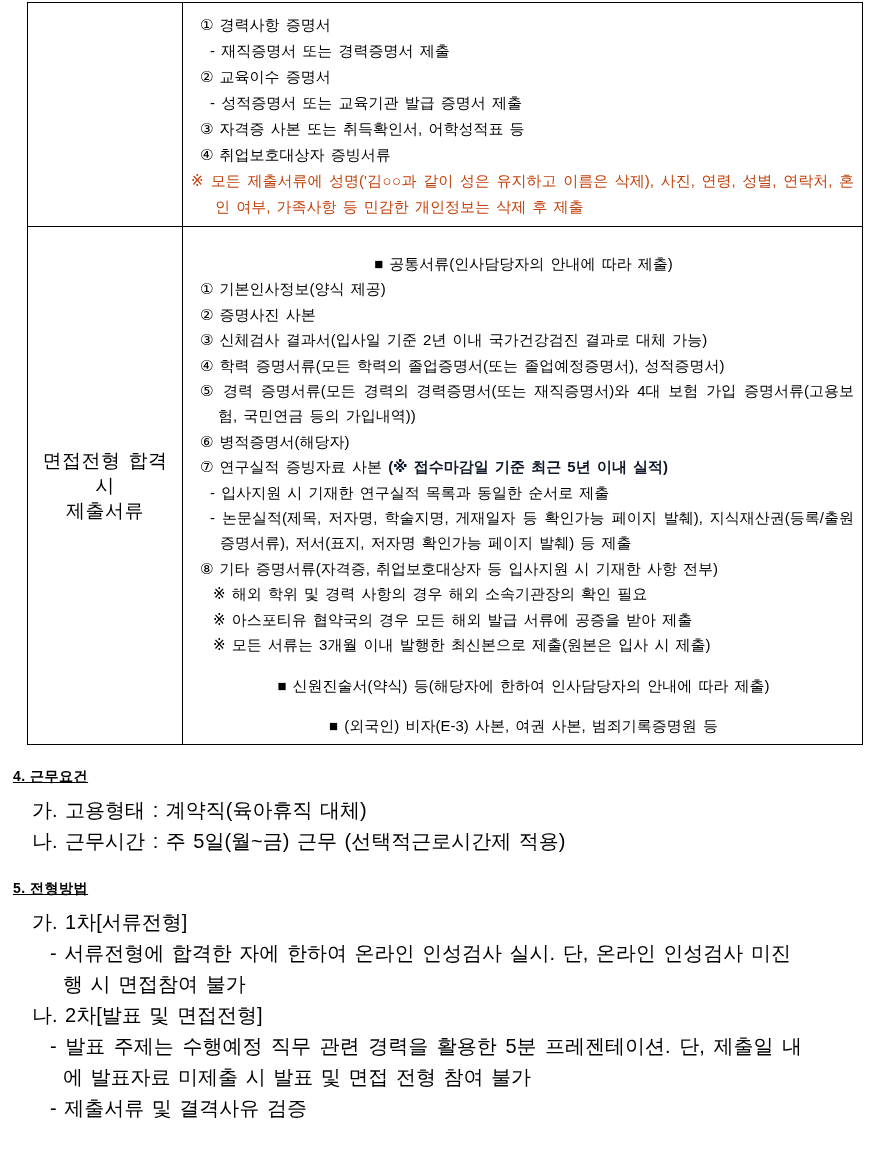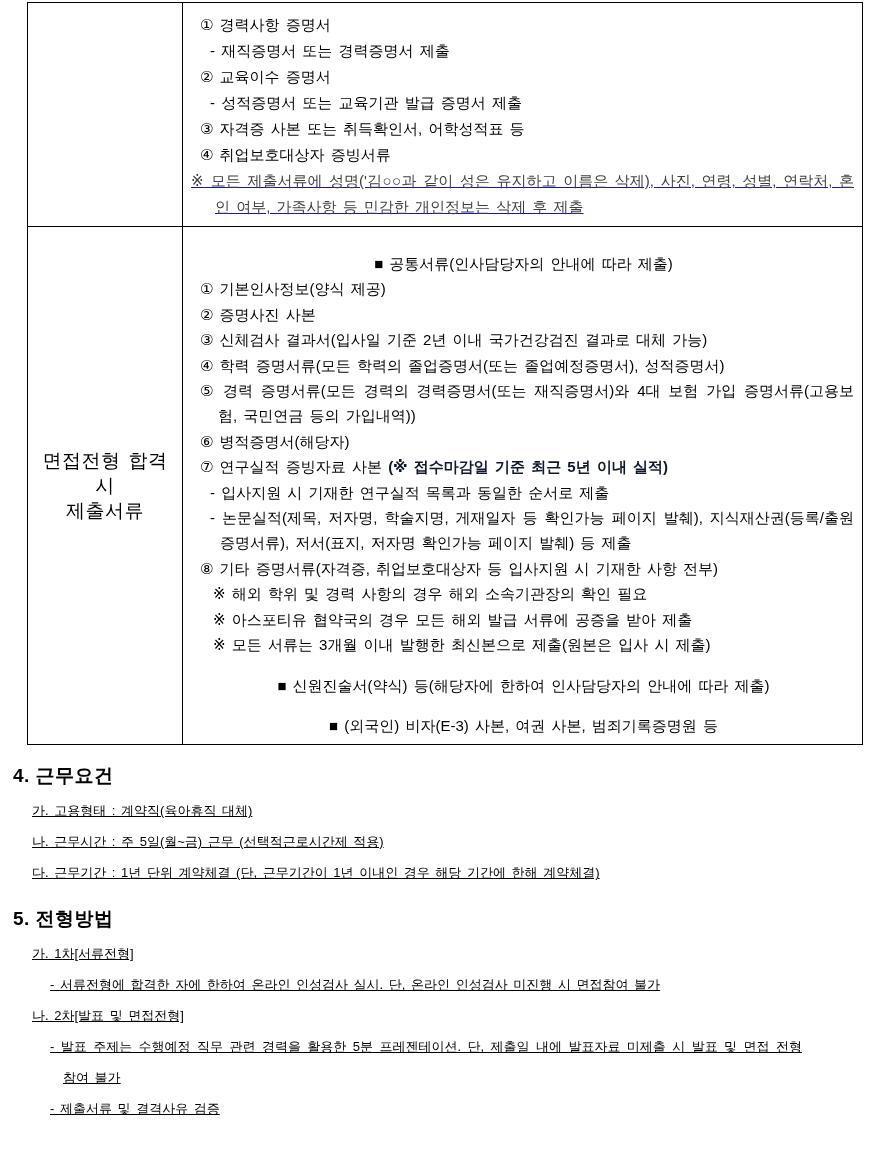--- a/index.html
+++ b/index.html
@@ -26,32 +26,33 @@
   .label-line { line-height:30px; }
 
   
   .item   { padding-left:31px; text-indent:-18px; }
   .dash   { padding-left:33px; text-indent:-10px; }
   .bullet { padding-left:18px; text-indent:-12px; }
   .bullet { margin-top:15px;text-align:center; }
   .note   { padding-left:26px; }
   .hang   { text-align:justify; }
   .note-blue {
-    color:#404040; text-decoration:underline;
+    color:#c2410c; 
     padding-left:28px; text-indent:-24px; text-align:justify;
     text-decoration-color:#1717b4;
   }
   .red { color:#0f172a; font-weight:bold; }
 
   
   .sec { padding-left:13px; margin-top:18px; }
-  .sec .line { line-height:31px; word-spacing:2px; font-size:13px;text-decoration:underline; }
+  .sec .line { line-height:31px; word-spacing:2px; font-size:20px; }
   .section-heading {
-    font-weight:bold; font-size:19px; line-height:26px; margin:0 0 6px 0;
+    font-weight:bold; font-size:14px; line-height:26px; margin:0 0 6px 0;
     letter-spacing:0.5px;
+    text-decoration:underline;
   }
   .li    { margin-left:19px; }
   .dash2 { margin-left:37px; padding-left:13px; text-indent:-13px; }
   .note2 { margin-left:50px; }
   .hang2 { text-align:justify; }
 </style>
 </head>
 <body>
 
 <div class="page">
@@ -103,21 +104,20 @@
         </td>
       </tr>
     </tbody>
   </table>
 
   <div class="sec">
     <div class="section-heading">4. 근무요건</div>
     <div>
         <div class="line li">가. 고용형태 : 계약직(육아휴직 대체)</div>
         <div class="line li">나. 근무시간 : 주 5일(월~금) 근무 (선택적근로시간제 적용)</div>
-        <div class="line li">다. 근무기간 : 1년 단위 계약체결 (단, 근무기간이 1년 이내인 경우 해당 기간에 한해 계약체결)</div>
       </div>
   </div>
 
   <div class="sec">
     <div class="section-heading">5. 전형방법</div>
     <div>
         <div class="line li">가. 1차[서류전형]</div>
         <div class="line dash2">- 서류전형에 합격한 자에 한하여 온라인 인성검사 실시. 단, 온라인 인성검사 미진행 시 면접참여 불가</div>
         <div class="line li">나. 2차[발표 및 면접전형]</div>
         <div class="line dash2 hang2">- 발표 주제는 수행예정 직무 관련 경력을 활용한 5분 프레젠테이션. 단, 제출일 내에 발표자료 미제출 시 발표 및 면접 전형 참여 불가</div>

